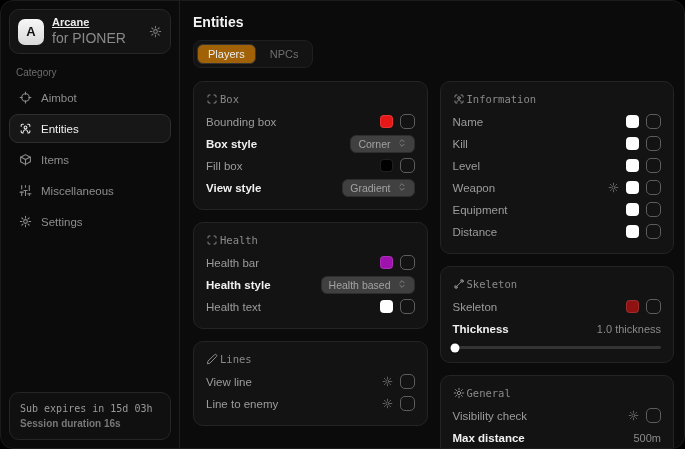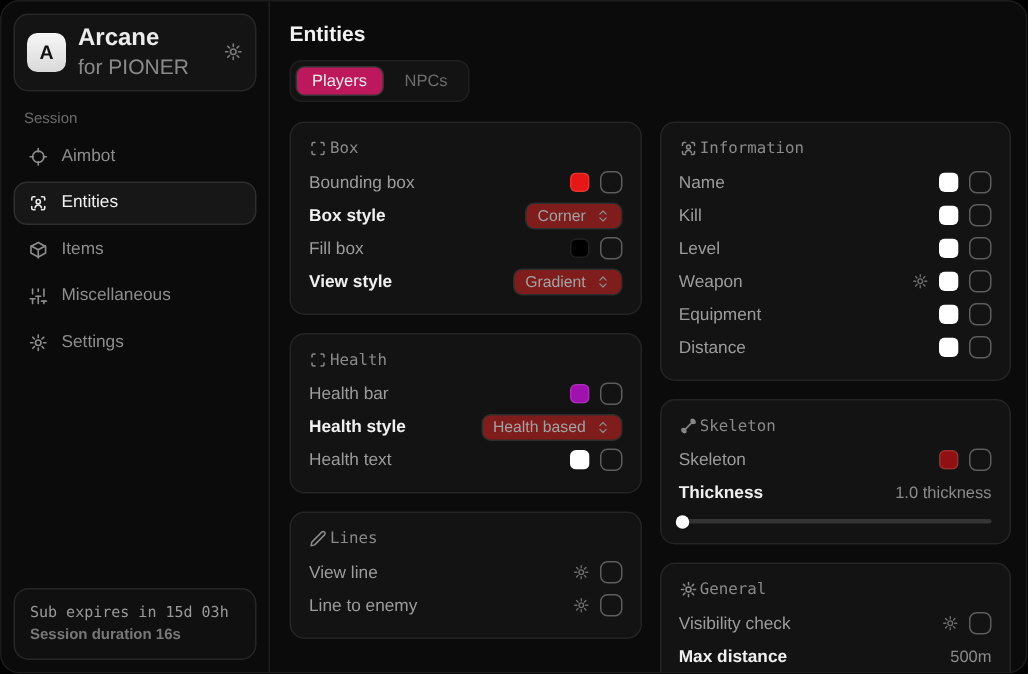--- a/index.html
+++ b/index.html
@@ -8,54 +8,54 @@
   .window{
     width:685px;height:449px;background:#0b0b0b;border:1px solid #1c1c1c;
     border-radius:13px;display:flex;overflow:hidden;
   }
   
   .sidebar{width:179px;min-width:179px;border-right:1px solid #1e1e1e;display:flex;flex-direction:column;padding:8px;}
   .brand-card{border:1px solid #272727;background:#141414;border-radius:10px;padding:6px 8px;display:flex;align-items:center;gap:8px;}
   .logo{width:26px;height:26px;border-radius:7px;background:linear-gradient(180deg,#f7f7f7,#d9d9d9);color:#121212;
         display:flex;align-items:center;justify-content:center;font-weight:bold;font-size:13px;}
   .brand-text{display:flex;flex-direction:column;line-height:1.25;}
-  .brand-name{color:#ececec;font-size:16px;font-weight:bold;}
+  .brand-name{color:#ececec;font-size:11px;font-weight:bold;text-decoration:underline;}
   .brand-sub{color:#8a8a8a;font-size:14px;}
   .brand-gear{margin-left:auto;color:#7a7a7a;display:flex;cursor:pointer;}
   .category-label{font-size:10px;color:#6b6b6b;margin:13px 7px 5px;}
   .nav{display:flex;flex-direction:column;gap:2px;}
   .nav-item{display:flex;align-items:center;gap:9px;padding:7px 9px;border-radius:9px;color:#8d8d8d;
             font-size:11.5px;border:1px solid transparent;cursor:pointer;}
   .nav-item .nicon{display:flex;color:#8d8d8d;}
   .nav-item.active{color:#f1f1f1;background:#171717;border-color:#2e2e2e;}
   .nav-item.active .nicon{color:#e8e8e8;}
   .sidebar-footer{margin-top:auto;border:1px solid #262626;background:#101010;border-radius:10px;padding:8px 10px;line-height:1.5;}
   .footer-line1{font-family:"DejaVu Sans Mono","Liberation Mono",monospace;font-size:10px;color:#9a9a9a;}
   .footer-line2{font-size:10px;color:#787878;font-weight:bold;}
   
   .main{flex:1;padding:13px 10px 10px 13px;display:flex;flex-direction:column;overflow:hidden;}
   .main-title{color:#f2f2f2;font-size:14px;font-weight:bold;}
   .tabs{margin-top:10px;display:flex;gap:3px;background:#131313;border:1px solid #1f1f1f;border-radius:8px;
         padding:3px;width:max-content;}
   .tab{padding:3px 10px;border-radius:6px;font-size:11px;color:#6e6e6e;cursor:pointer;border:1px solid transparent;}
-  .tab.active{background:#be185d;border-color:#343434;color:#ebebeb;}
+  .tab.active{background:#a16207;border-color:#343434;color:#ebebeb;}
   .columns{display:flex;gap:12px;margin-top:13px;align-items:flex-start;}
   .col{flex:1;display:flex;flex-direction:column;gap:12px;min-width:0;}
   .card{border:1px solid #242424;background:#131313;border-radius:10px;padding:9px 12px 10px;width:100%;}
   .card-header{display:flex;align-items:center;gap:2px;color:#8a8a8a;
                font-family:"DejaVu Sans Mono","Liberation Mono",monospace;font-size:10.5px;margin:2px 0 6px;}
   .card-header .hicon{display:flex;color:#8a8a8a;}
   .row{display:flex;align-items:center;min-height:21px;margin:1px 0;}
   .row-label{font-size:11.5px;color:#9c9c9c;}
   .row.bold .row-label{color:#f0f0f0;font-weight:bold;}
   .row-controls{margin-left:auto;display:flex;align-items:center;gap:7px;}
   .swatch{width:13px;height:13px;border-radius:4px;border:1px solid rgba(255,255,255,0.12);cursor:pointer;}
   .checkbox{width:15px;height:15px;border-radius:5px;border:1.5px solid #5d5d5d;background:transparent;cursor:pointer;}
-  .dropdown{background:#7f1d1d;border:1px solid #2d2d2d;border-radius:6px;padding:2px 7px;font-size:10.5px;
-            color:#a2a2a2;display:flex;align-items:center;gap:6px;cursor:pointer;margin-left:12px;}
+  .dropdown{background:#404040;border:1px solid #2d2d2d;border-radius:6px;padding:2px 7px;font-size:10.5px;
+            color:#a2a2a2;display:flex;gap:6px;cursor:pointer;margin-left:12px;}
   .dd-icon{display:flex;color:#8a8a8a;}
   .row-gear{display:flex;color:#6d6d6d;cursor:pointer;}
   .value-text{font-size:11px;color:#8a8a8a;}
   .slider{position:relative;height:3px;background:#343434;border-radius:2px;margin:7px 0 3px;cursor:pointer;}
   .slider-fill{position:absolute;left:0;top:0;height:100%;background:#fff;border-radius:2px;}
   .slider-thumb{position:absolute;top:50%;width:9px;height:9px;background:#fff;border-radius:50%;
                 transform:translate(-50%,-50%);box-shadow:0 0 2px rgba(0,0,0,.6);}
   svg{display:block;}
 </style>
 </head>
@@ -71,21 +71,21 @@
         <span class="brand-sub">for PIONER</span>
       </div>
       <span class="brand-gear">
           <svg width="13" height="13" viewBox="0 0 24 24" fill="none" stroke="currentColor" stroke-width="2" stroke-linecap="round" stroke-linejoin="round">
             <circle cx="12" cy="12" r="3.4"></circle>
             <path d="M12 2.5v3M12 18.5v3M2.5 12h3M18.5 12h3M5.2 5.2l2.1 2.1M16.7 16.7l2.1 2.1M18.8 5.2l-2.1 2.1M7.3 16.7l-2.1 2.1"></path>
           </svg>
         </span>
     </div>
 
-    <div class="category-label">Session</div>
+    <div class="category-label">Category</div>
 
     <div class="nav" id="sidebar-nav">
         <div class="nav-item">
           <span class="nicon">
             <svg width="13" height="13" viewBox="0 0 24 24" fill="none" stroke="currentColor" stroke-width="2" stroke-linecap="round" stroke-linejoin="round">
               <circle cx="12" cy="12" r="7"></circle>
               <path d="M12 2v4M12 18v4M2 12h4M18 12h4"></path>
             </svg>
           </span>
           <span>Aimbot</span>

